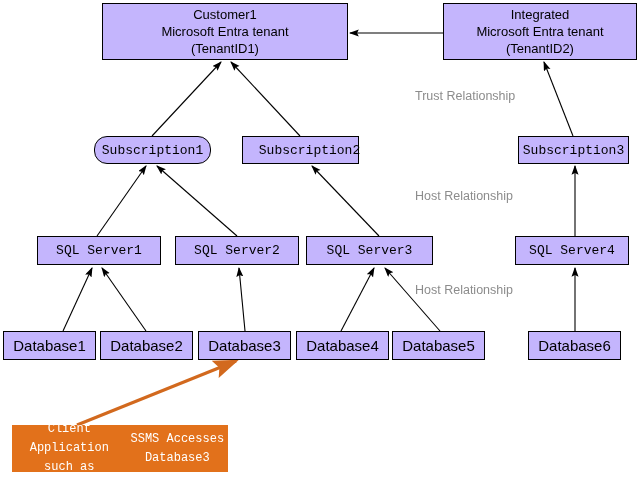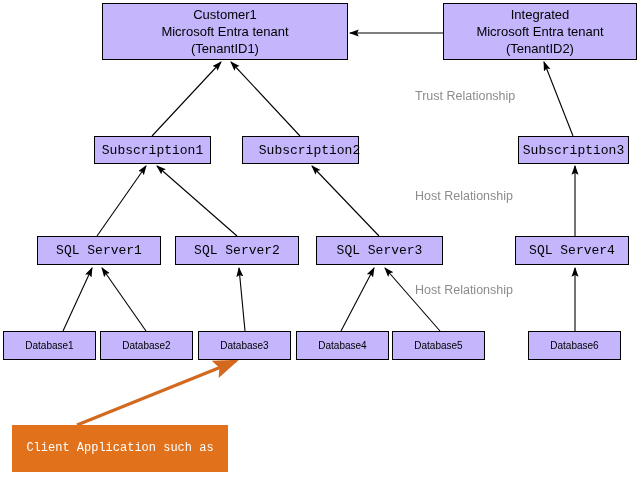--- a/index.html
+++ b/index.html
@@ -42,21 +42,21 @@
     line-height: 17px;
     flex-direction: column;
   }
   .node-mono {
     font-family: "Liberation Mono", monospace;
     font-size: 13px;
     letter-spacing: 0px;
   }
   .node-db {
     font-family: "Liberation Sans", sans-serif;
-    font-size: 10px;
+    font-size: 15px;
   }
   .edge-label {
     position: absolute;
     color: #8c8c8c;
     font-family: "Liberation Sans", sans-serif;
     font-size: 12.5px;
     white-space: nowrap;
     z-index: 2;
   }
   .callout {
@@ -115,36 +115,36 @@
       <div class="node node-tenant" style="left: 102px; top: 3px; width: 246px; height: 57px;">
         <span class="tline">Customer1</span>
         <span class="tline">Microsoft Entra tenant</span>
         <span class="tline">(TenantID1)</span>
       </div>
       <div class="node node-tenant" style="left: 443px; top: 3px; width: 194px; height: 57px;">
         <span class="tline">Integrated</span>
         <span class="tline">Microsoft Entra tenant</span>
         <span class="tline">(TenantID2)</span>
       </div>
-      <div class="node node-mono" style="left: 94px; top: 136px; width: 117px; height: 28px;">
+      <div class="node node-mono" style="left: 94px; top: 136px; width: 117px; height: 28px; border-radius: 13px;">
         <span>Subscription1</span>
       </div>
       <div class="node node-mono" style="left: 242px; top: 136px; width: 117px; height: 28px; padding-left: 18px;">
         <span>Subscription2</span>
       </div>
       <div class="node node-mono" style="left: 518px; top: 136px; width: 111px; height: 28px;">
         <span>Subscription3</span>
       </div>
       <div class="node node-mono" style="left: 37px; top: 236px; width: 124px; height: 29px;">
         <span>SQL Server1</span>
       </div>
       <div class="node node-mono" style="left: 175px; top: 236px; width: 124px; height: 29px;">
         <span>SQL Server2</span>
       </div>
-      <div class="node node-mono" style="left: 316px; top: 236px; width: 127px; height: 29px;">
+      <div class="node node-mono" style="left: 306px; top: 236px; width: 127px; height: 29px;">
         <span>SQL Server3</span>
       </div>
       <div class="node node-mono" style="left: 515px; top: 236px; width: 114px; height: 29px;">
         <span>SQL Server4</span>
       </div>
       <div class="node node-db" style="left: 3px; top: 331px; width: 93px; height: 29px;">
         <span>Database1</span>
       </div>
       <div class="node node-db" style="left: 100px; top: 331px; width: 93px; height: 29px;">
         <span>Database2</span>
@@ -163,15 +163,16 @@
       </div>
     </div>
   <div id="labels-layer">
       <div class="edge-label" style="left: 415px; top: 89px;">Trust Relationship</div>
       <div class="edge-label" style="left: 415px; top: 189px;">Host Relationship</div>
       <div class="edge-label" style="left: 415px; top: 283px;">Host Relationship</div>
     </div>
 
   <div class="callout" id="callout" style="left: 12px; top: 425px; width: 216px; height: 47px;">
       <span class="tline">Client Application such as</span>
+      <span class="tline">SSMS Accesses Database3</span>
     </div>
 
 </div>
 
 </body></html>

